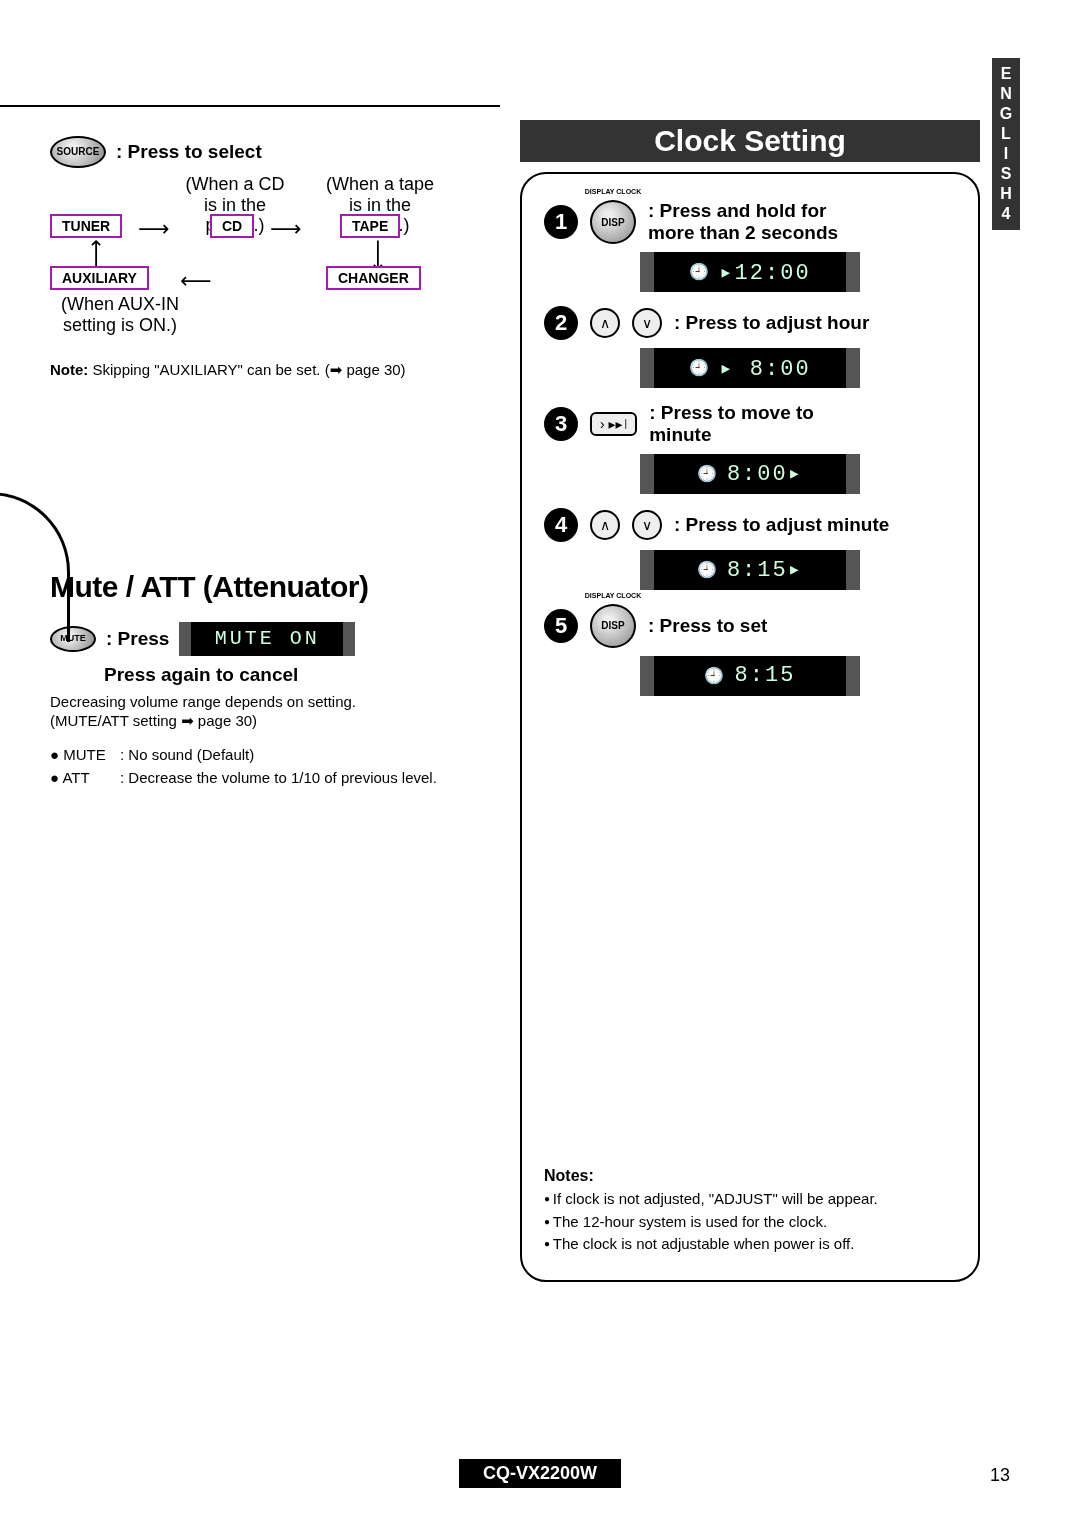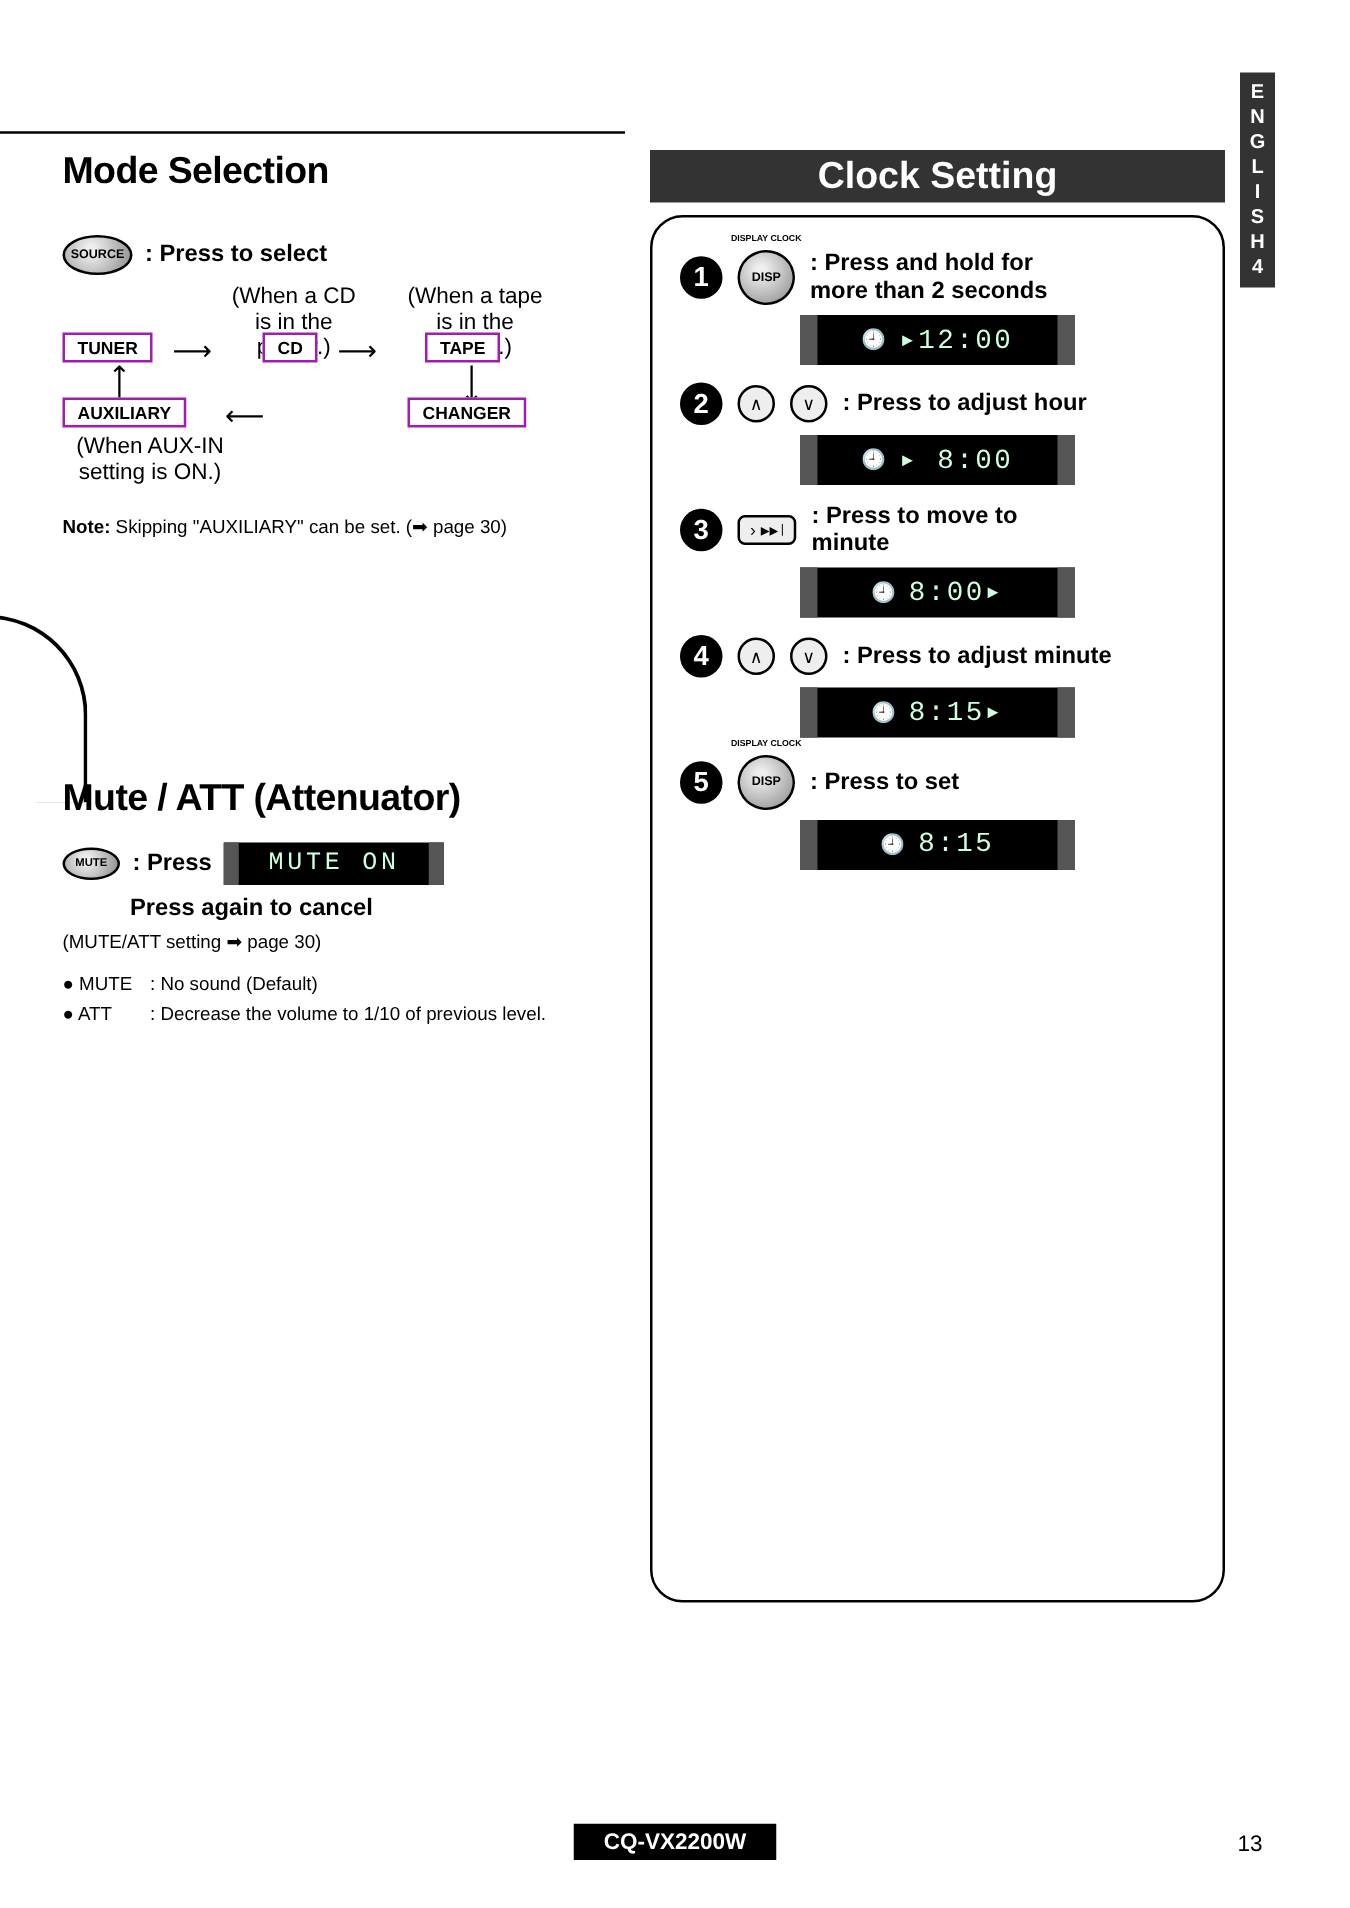--- a/index.html
+++ b/index.html
@@ -155,23 +155,20 @@
 L
 I
 S
 H
 4</div>
 <div class="top-rule"></div>
 
 <div class="columns">
 
   <div class="col-left">
-    <div class="title-rule-wrap">
-      <h2 class="section-title">Mode Selection</h2>
-    </div>
 
     <div class="instr-row" style="margin-top:16px;">
       <span class="btn-oval btn-source">SOURCE</span>
       <span class="instr-text">: Press to select</span>
     </div>
 
     <div class="flow-wrap">
       <div class="flow-note" style="left:130px; top:-6px; width:110px;">(When a CD is in the player.)</div>
       <div class="flow-note" style="left:270px; top:-6px; width:120px;">(When a tape is in the player.)</div>
 
@@ -199,20 +196,21 @@
 
     <h2 class="section-title" style="margin-top:190px;">Mute / ATT (Attenuator)</h2>
 
     <div class="instr-row">
       <span class="btn-oval btn-mute">MUTE</span>
       <span class="instr-text">: Press</span>
       <span class="mute-lcd">MUTE ON</span>
     </div>
     <div class="instr-text" style="margin-left:54px; margin-bottom:8px;">Press again to cancel</div>
 
+    <p class="small">Decreasing volume range depends on setting.</p>
     <p class="small" style="margin-bottom:14px;">(MUTE/ATT setting ➡ page 30)</p>
 
     <div class="def-row">
       <span class="lbl">● MUTE</span>
         <span>: No sound (Default)</span>
     </div>
     <div class="def-row">
       <span class="lbl">● ATT</span>
         <span>: Decrease the volume to 1/10 of previous level.</span>
     </div>
@@ -274,20 +272,28 @@
           <span class="disp-label">DISPLAY CLOCK</span>
           <span class="btn-oval btn-disp">DISP</span>
         </span>
         <span class="instr-text">: Press to set</span>
       </div>
       <div class="lcd">
           <span class="clk-ico">🕘</span>
           <span>  8:15</span>
         </div>
 
+      <div style="position:absolute; bottom:24px; left:22px; right:22px;">
+        <p class="bold" style="font-size:16px; margin-bottom:4px;">Notes:</p>
+        <ul class="bullet-list small">
+          <li>If clock is not adjusted, "ADJUST" will be appear.</li>
+          <li>The 12-hour system is used for the clock.</li>
+          <li>The clock is not adjustable when power is off.</li>
+        </ul>
+      </div>
     </div>
   </div>
 </div>
 
 <div class="footer-bar">
   <span class="model-badge">CQ-VX2200W</span>
 </div>
 <span class="page-num">13</span>
 
 </body></html>

